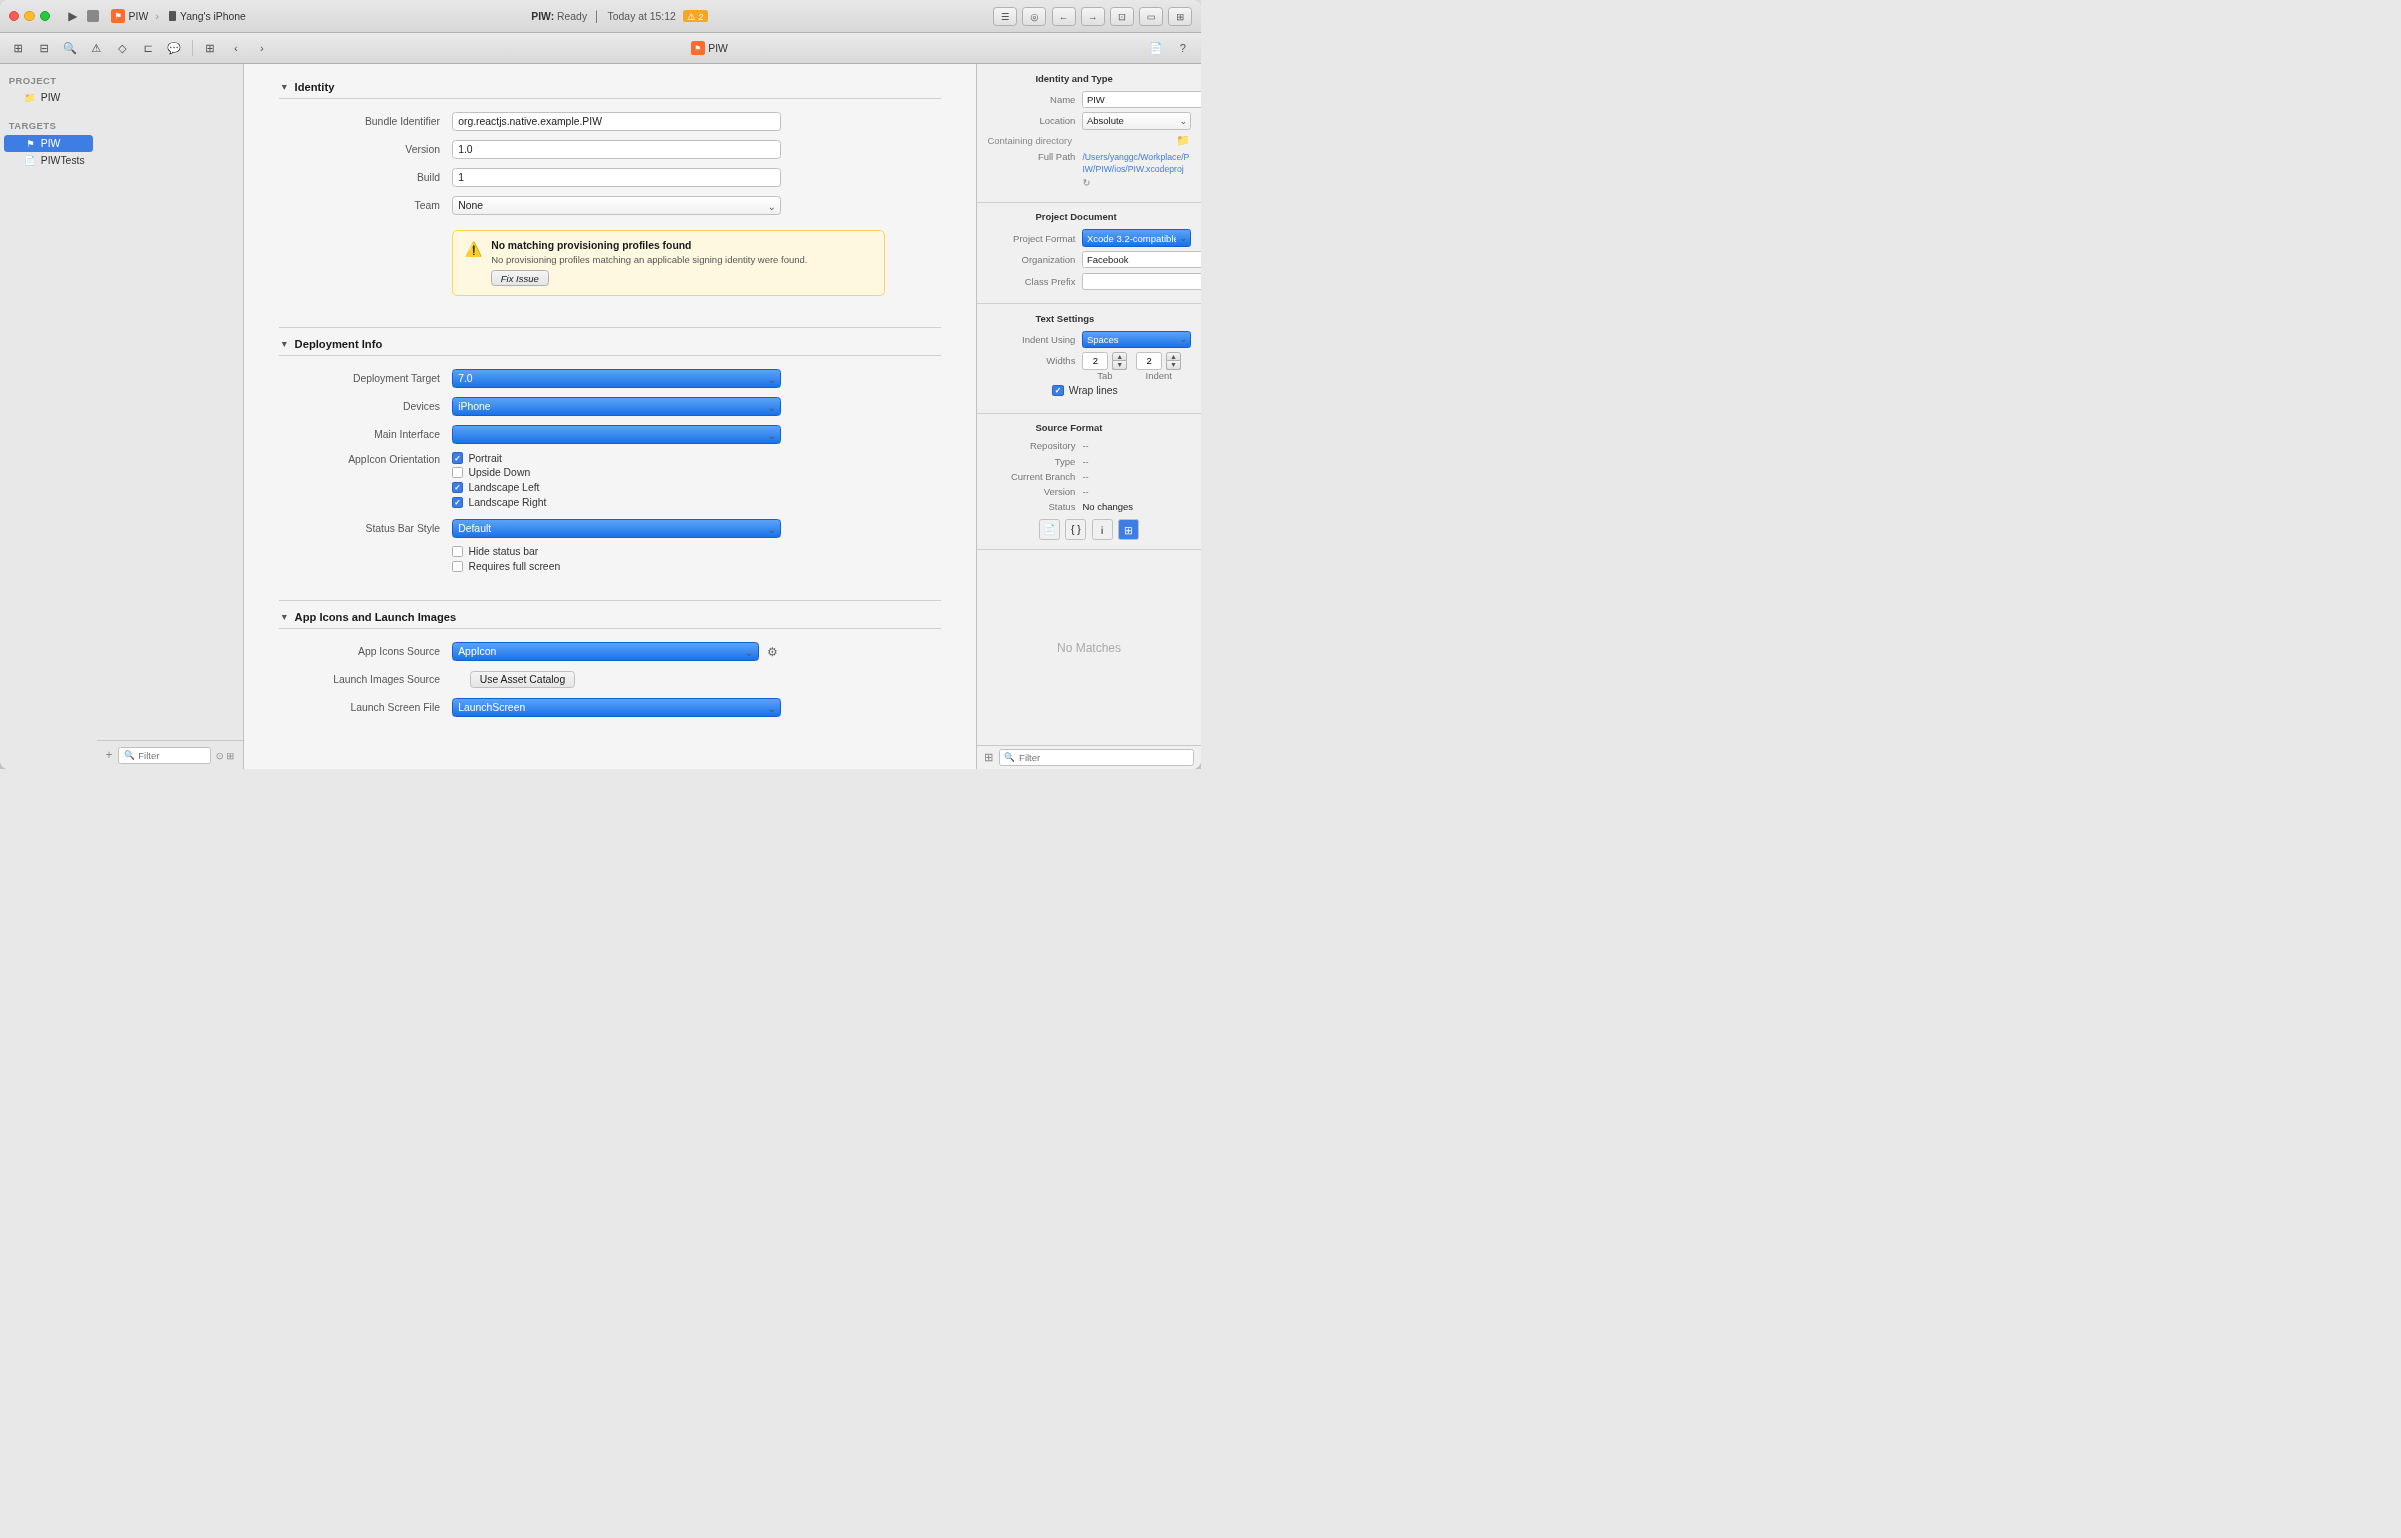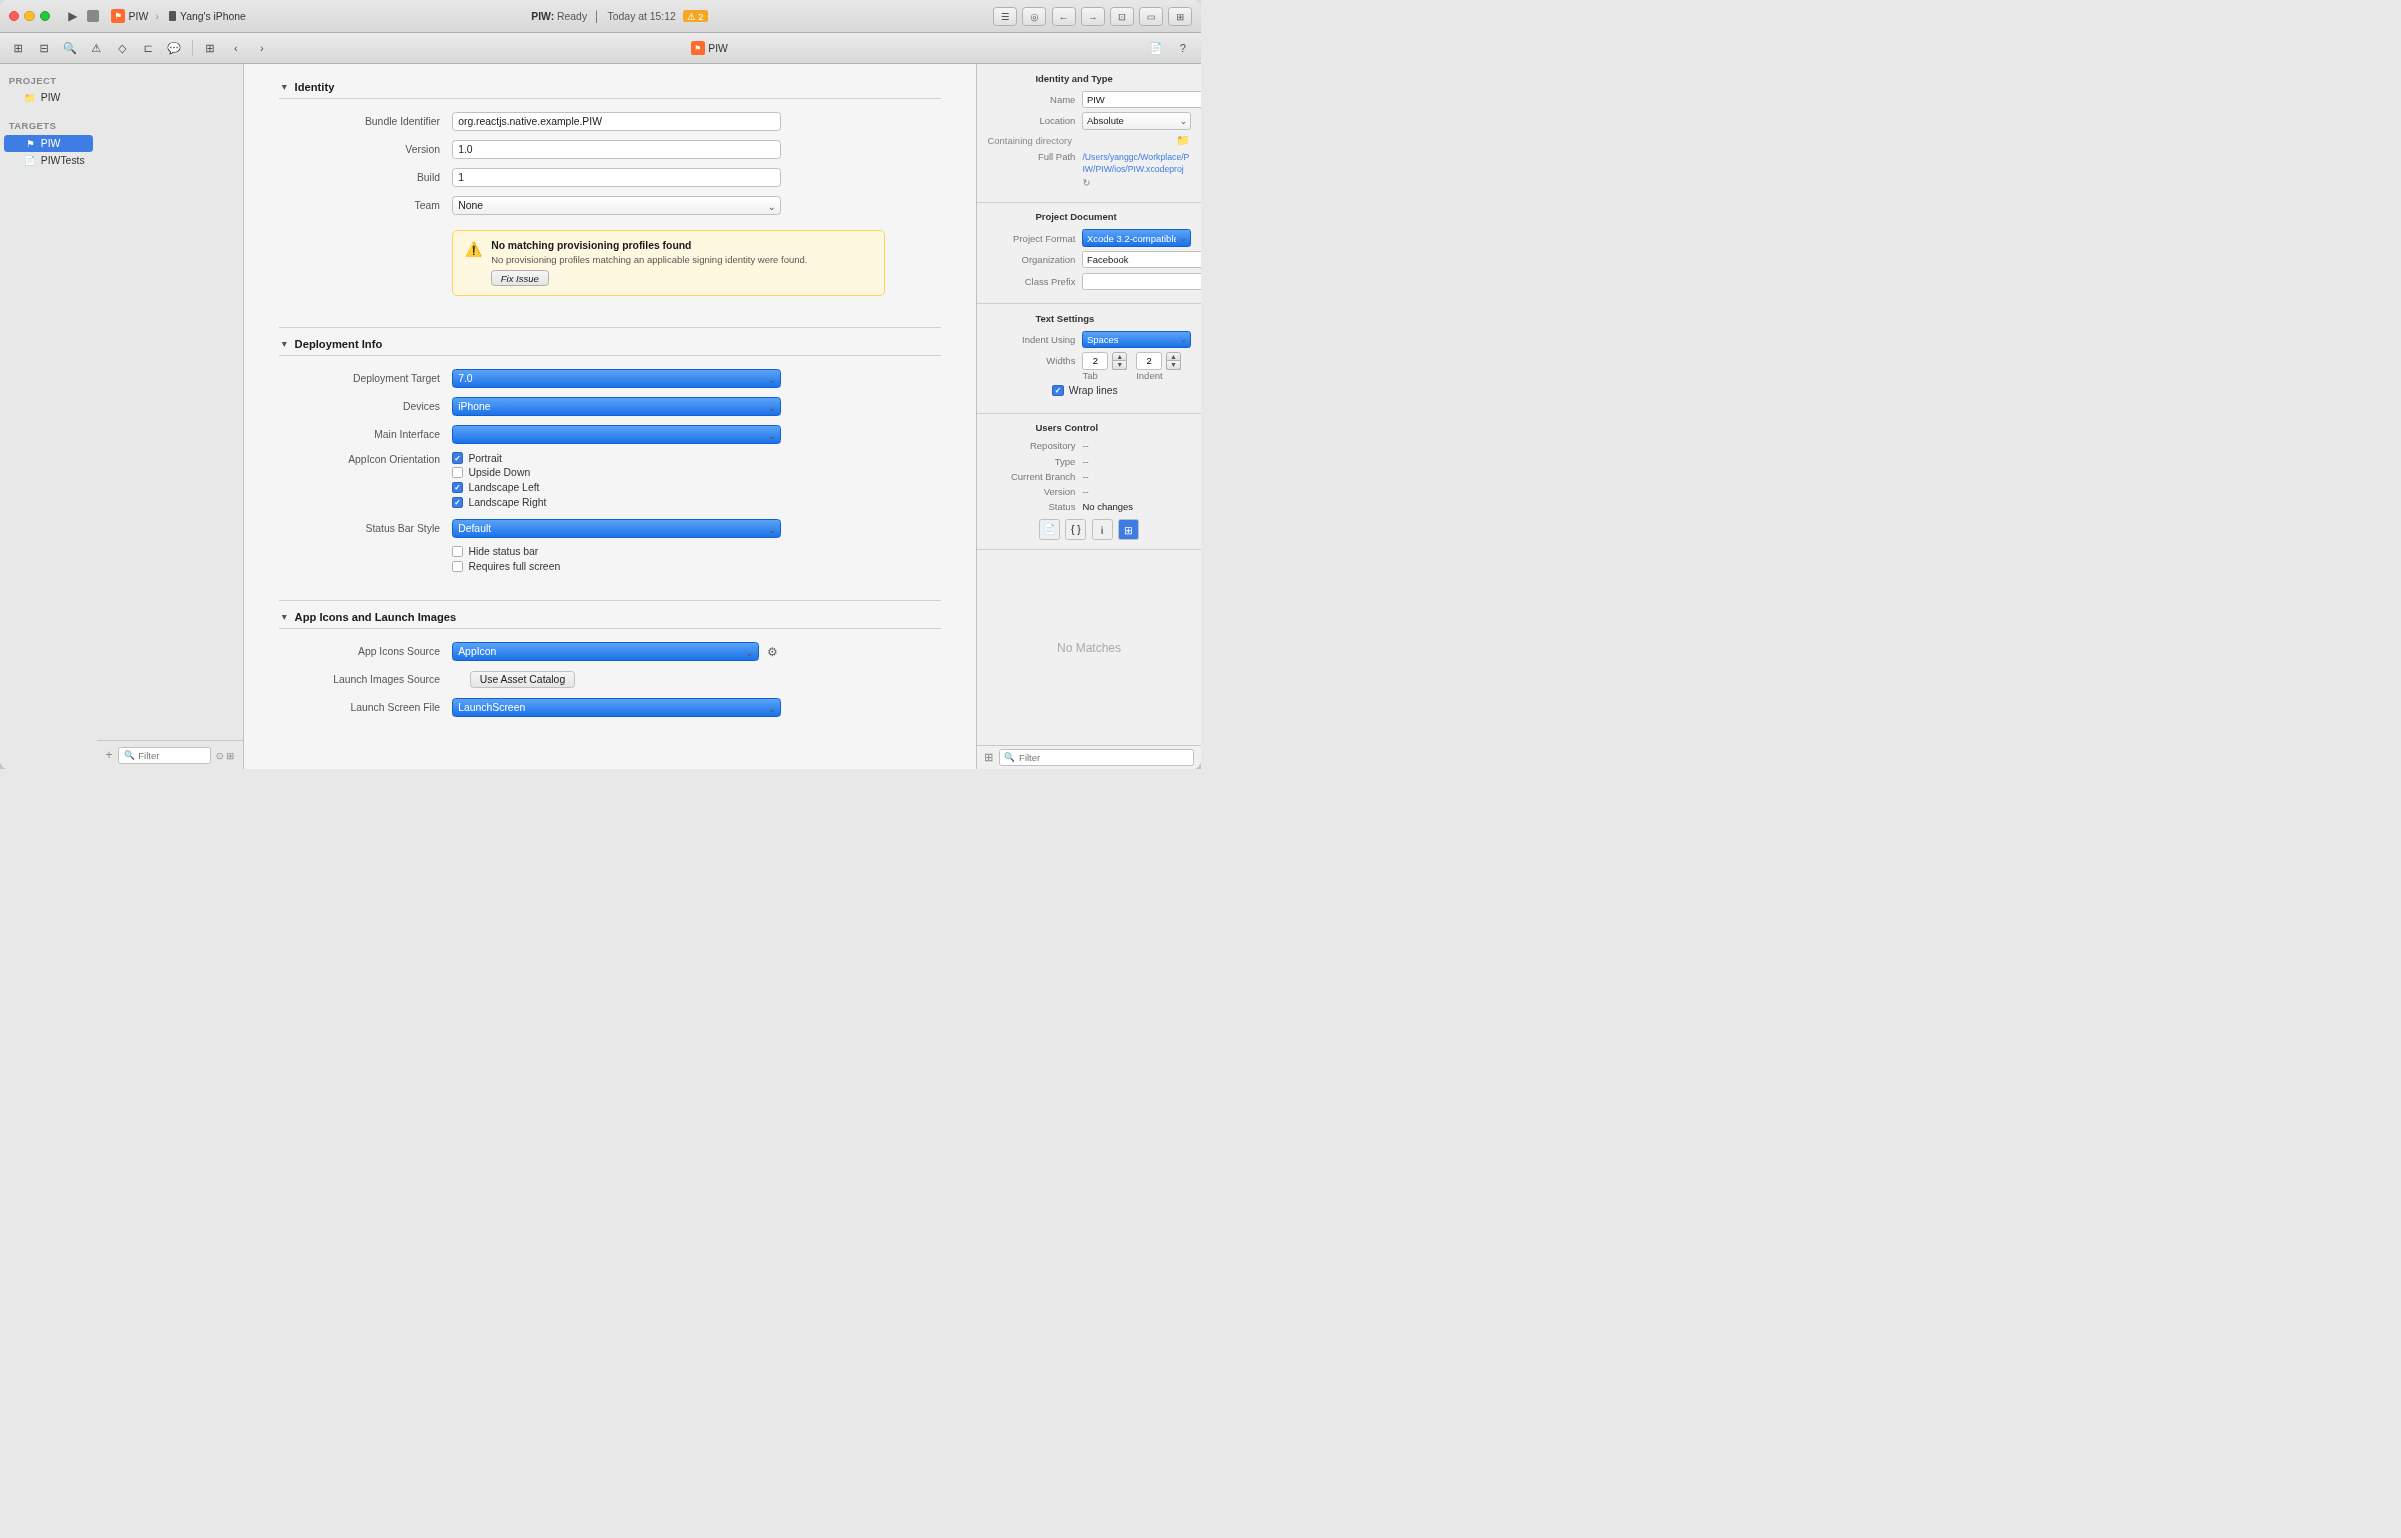--- a/index.html
+++ b/index.html
@@ -573,20 +573,21 @@
       cursor: pointer;
       font-size: 7px;
       color: #555;
     }
     .stepper-btn:first-child { border-radius: 2.6px 2.6px 0 0; }
     .stepper-btn:last-child { border-radius: 0 0 2.6px 2.6px; border-top: none; }
 
     .widths-label {
       font-size: 9.5px;
       color: #777;
+      text-align: center;
       display: block;
     }
 
     .no-matches {
       flex: 1;
       display: flex;
       align-items: center;
       justify-content: center;
       font-size: 12px;
       color: #aaa;
@@ -1021,21 +1022,21 @@
 
         <div class="rp-row" style="margin-left:65px;">
           <div class="checkbox-row">
             <div class="cb checked"></div>
             <span>Wrap lines</span>
           </div>
         </div>
       </div>
 
       <div class="rp-section">
-        <div class="rp-section-title">Users Control</div>
+        <div class="rp-section-title">Source Format</div>
 
         <div class="rp-row">
           <div class="rp-label">Repository</div>
           <div class="rp-value rp-gray">--</div>
         </div>
 
         <div class="rp-row">
           <div class="rp-label">Type</div>
           <div class="rp-value rp-gray">--</div>
         </div>

